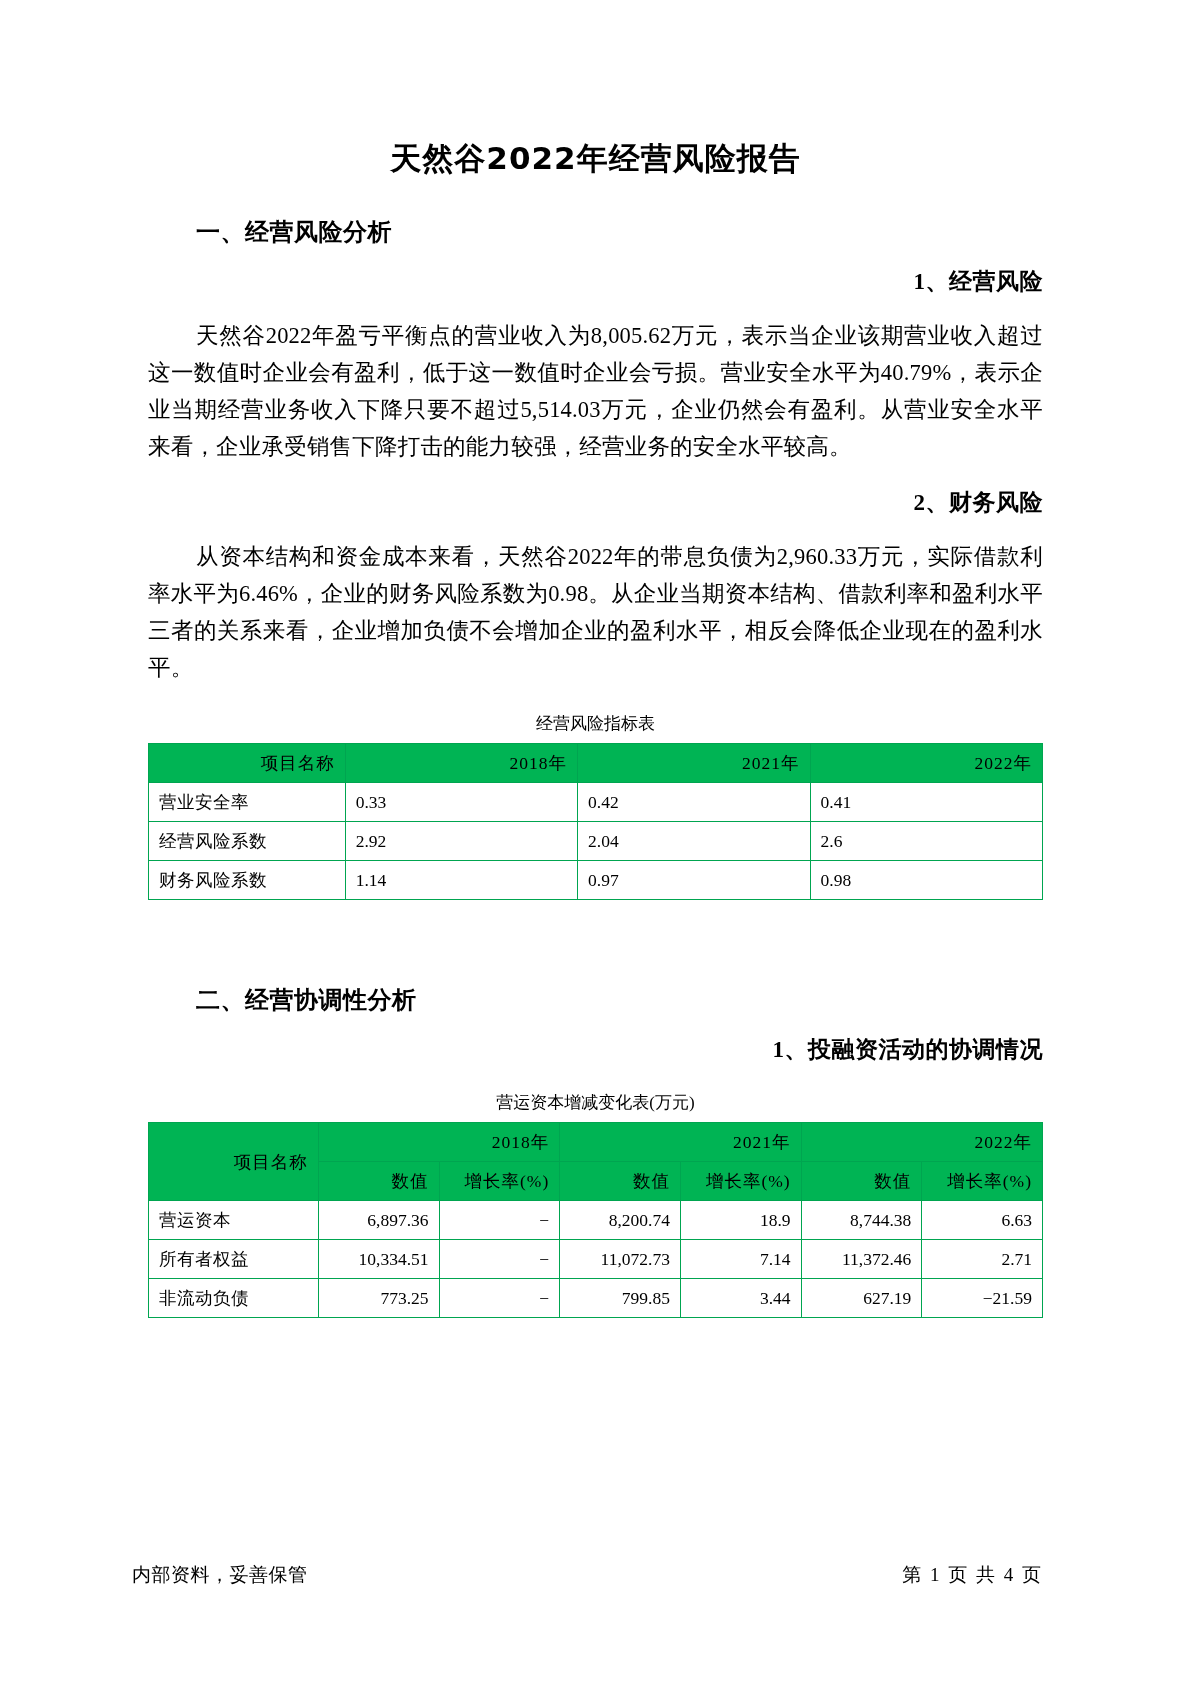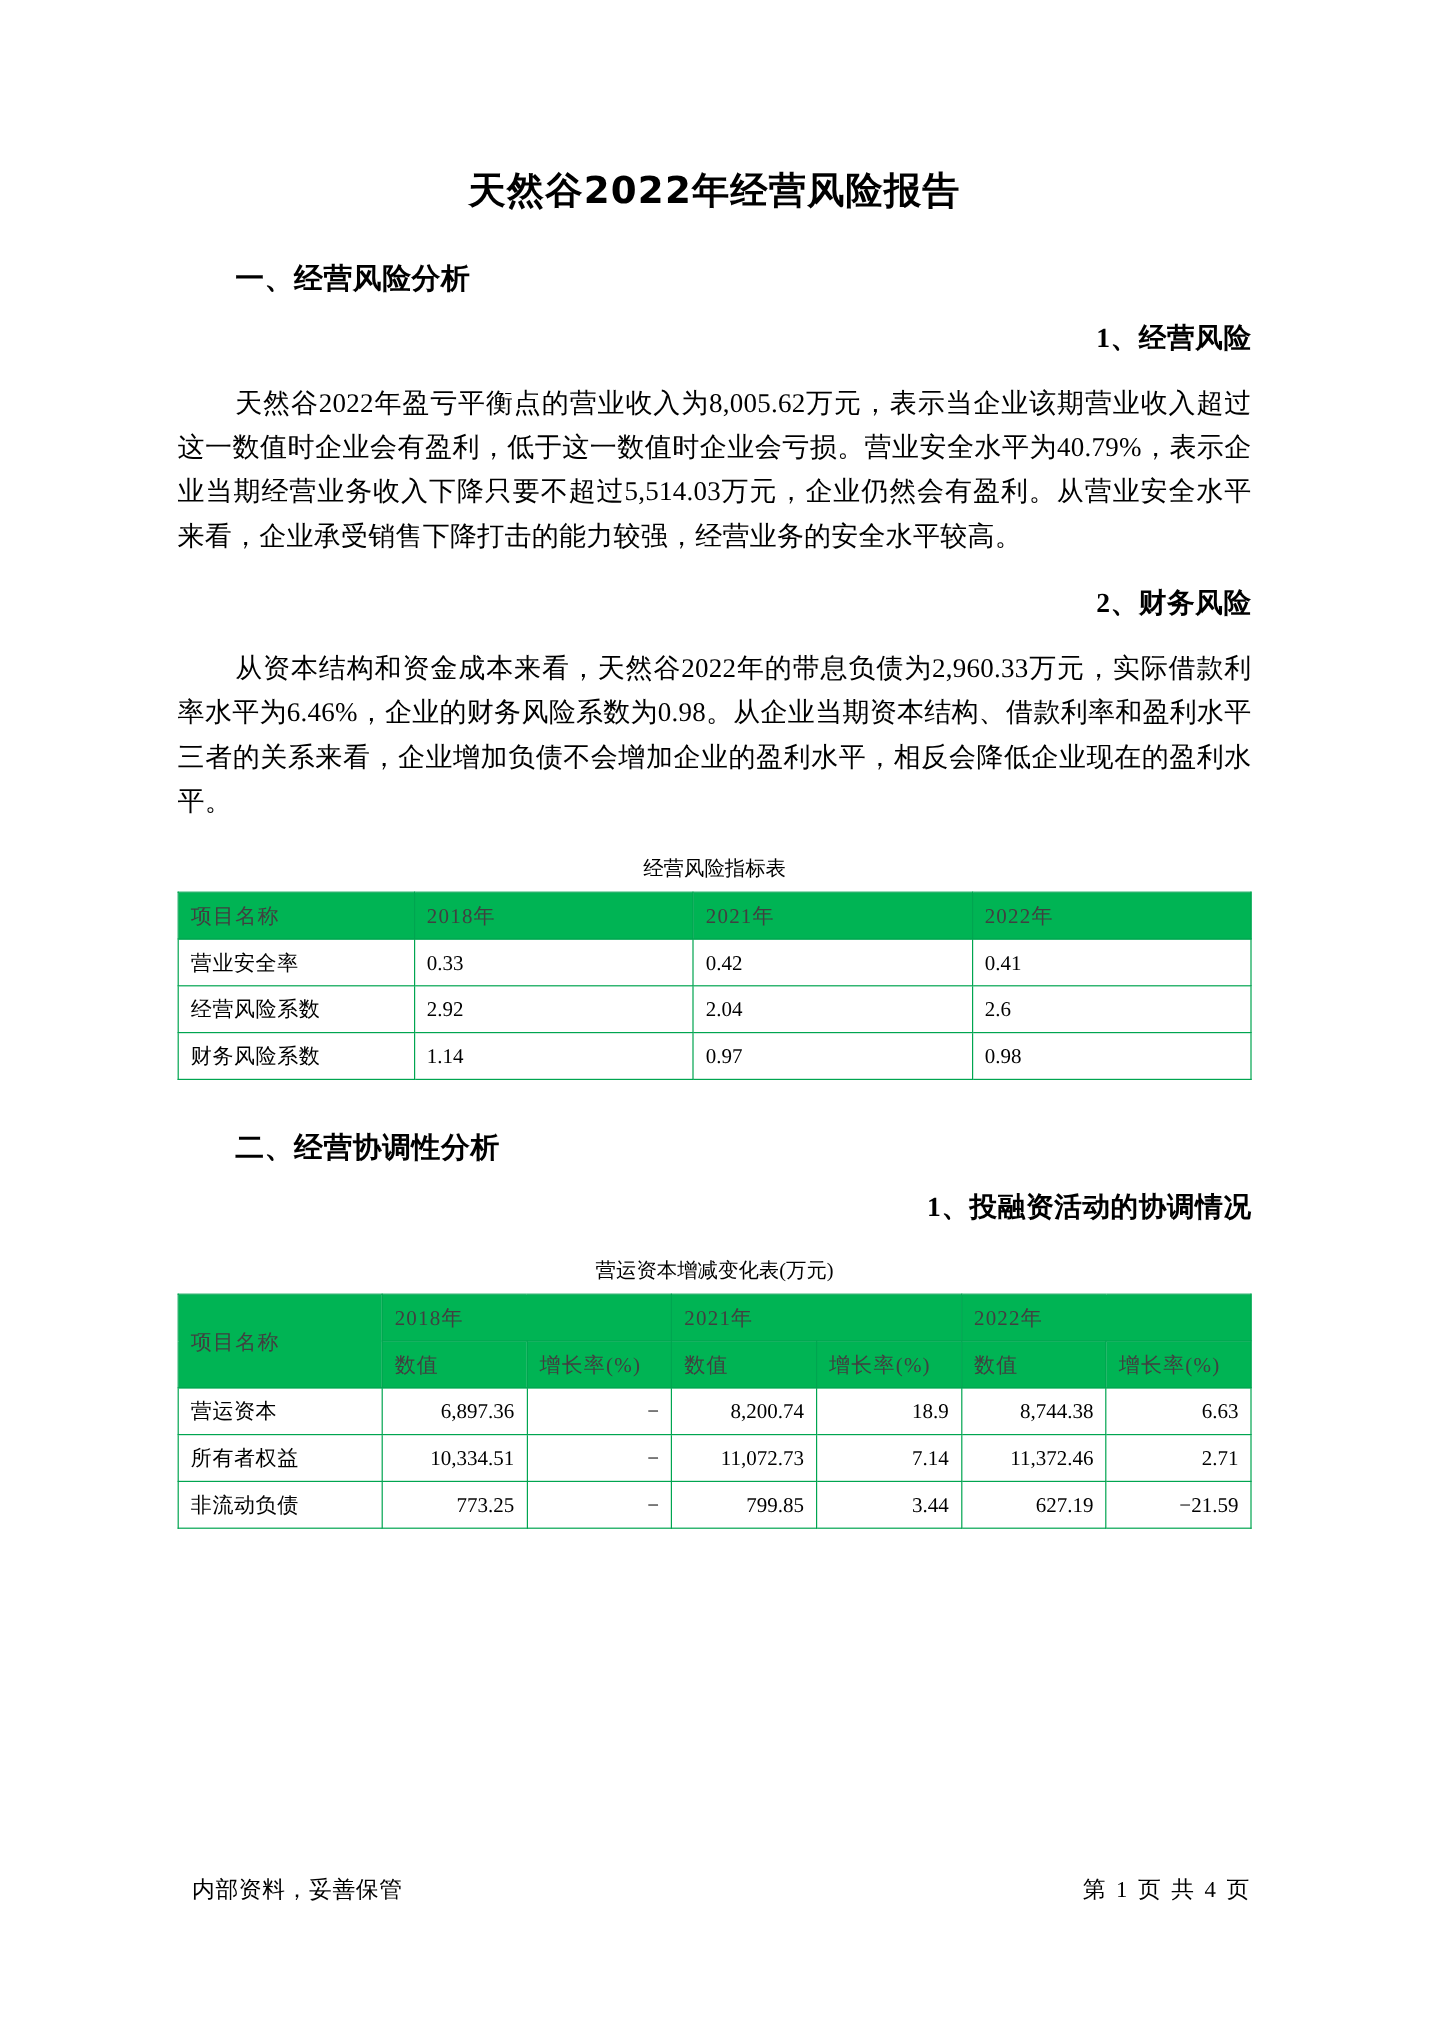--- a/index.html
+++ b/index.html
@@ -69,49 +69,49 @@
     font-size: 17.5px;
     table-layout: fixed;
   }
   table.data th, table.data td {
     border: 1px solid #00a550;
     padding: 6px 10px;
     height: 26px;
   }
   table.data thead th {
     background: #00b454;
-    color: #404040;
-    text-align: left;
+    color: #000000;
+    text-align: right;
     font-weight: normal;
     letter-spacing: 1px;
   }
   table.data td.label {
     text-align: left;
     letter-spacing: 0.5px;
   }
   table.data td.num-left {
     text-align: left;
   }
   table.data td.num-right {
     text-align: right;
   }
   .spacer-lg { height: 40px; }
   .footer {
     position: absolute;
-    left: 160px;
+    left: 132px;
     right: 148px;
     bottom: 96px;
     font-size: 19px;
     display: flex;
     justify-content: space-between;
     align-items: flex-end;
     letter-spacing: 0.5px;
   }
   .footer .right { letter-spacing: 2px; }
-  h2.section.second { }
+  h2.section.second { margin-top: 44px; }
 </style>
 </head>
 <body>
 
 <div class="page">
 
   <div class="doc-title">天然谷2022年经营风险报告</div>
 
   <h2 class="section">一、经营风险分析</h2>
 

